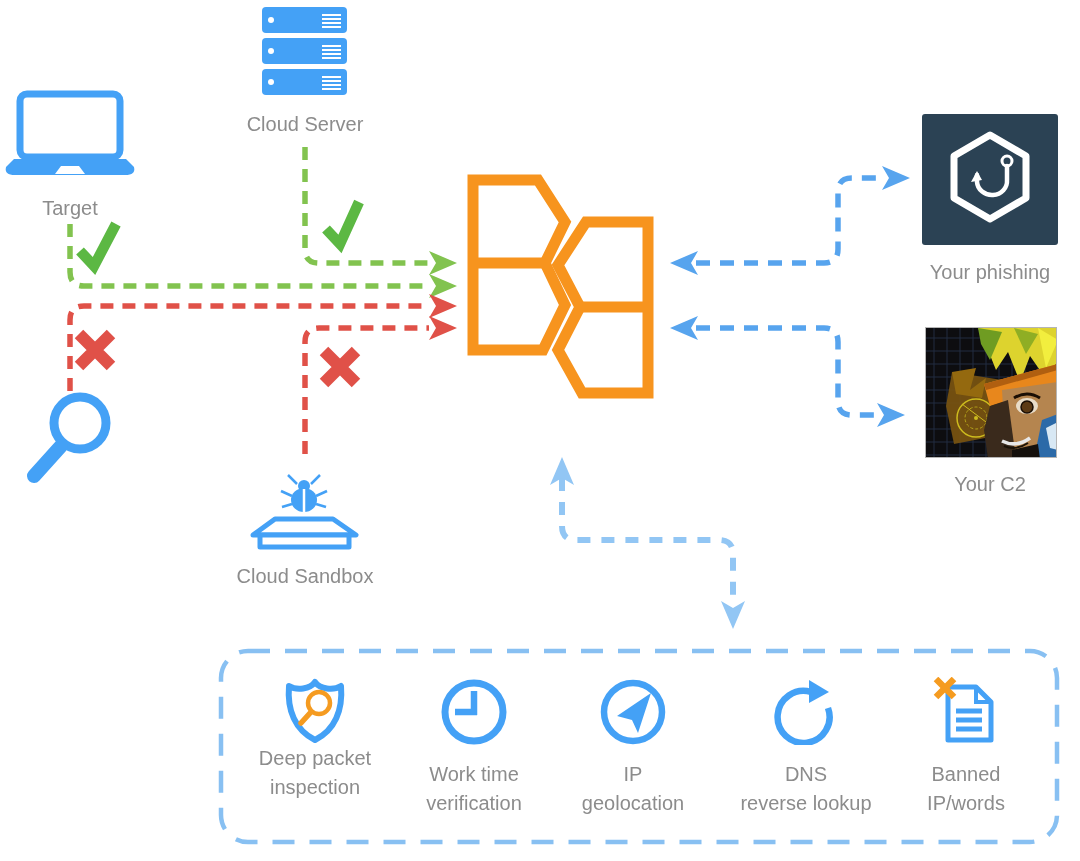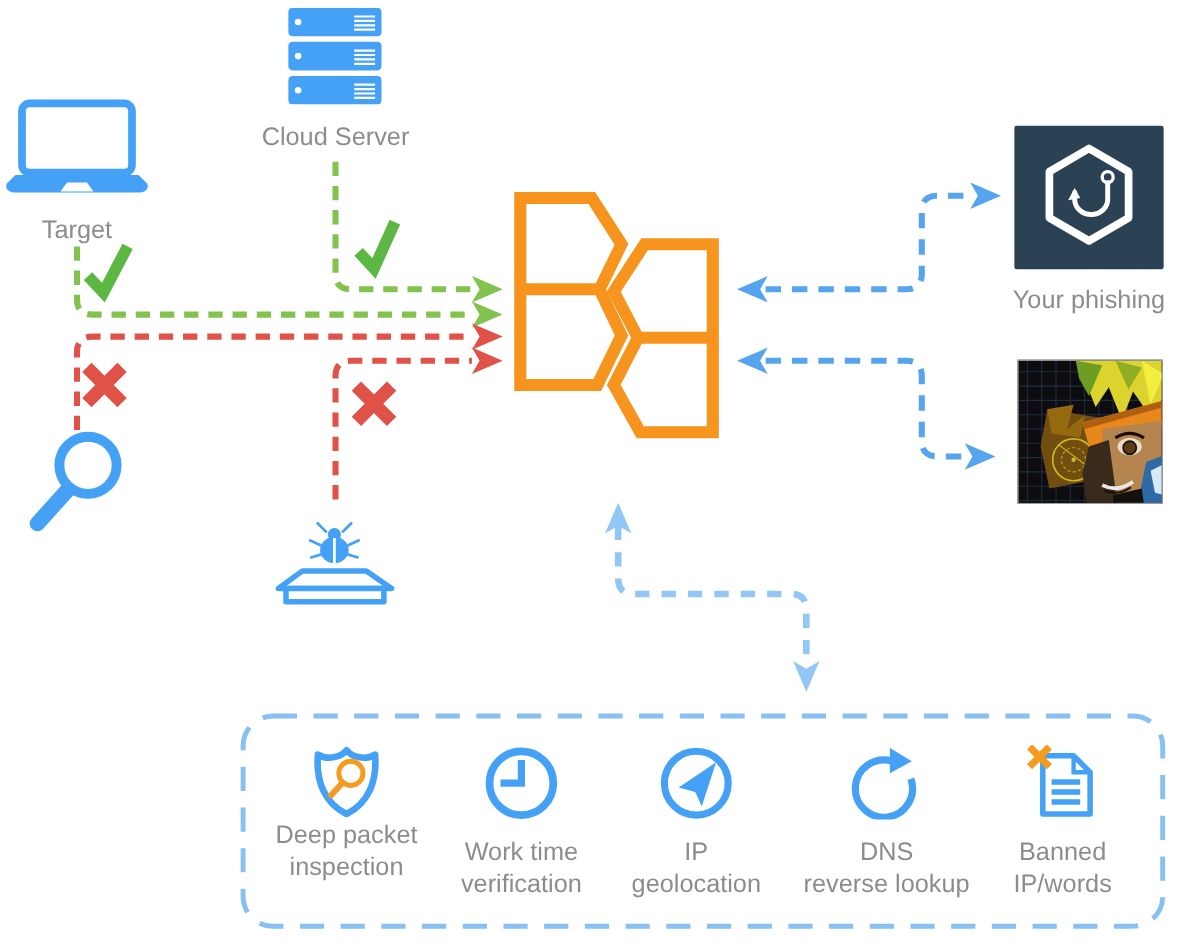--- a/index.html
+++ b/index.html
@@ -1,19 +1,19 @@
 <!DOCTYPE html>
 <html><head>
 <meta charset="utf-8">
 <style>
   html,body{margin:0;padding:0;background:#ffffff;}
   #canvas{position:relative;width:1080px;height:861px;background:#ffffff;overflow:hidden;
           font-family:"Liberation Sans",sans-serif;}
   .abs{position:absolute;}
-  .lbl{position:absolute;color:#8c8c8c;font-size:23px;line-height:29px;text-align:center;
+  .lbl{position:absolute;color:#8c8c8c;font-size:20px;line-height:29px;text-align:center;
        white-space:pre-line;user-select:none;}
   svg{display:block;}
   #connector-layer{position:absolute;left:0;top:0;}
   .dash-green{stroke:#82c34f;stroke-width:5.5;fill:none;stroke-dasharray:13 9;}
   .dash-red{stroke:#e05148;stroke-width:5.5;fill:none;stroke-dasharray:13 9;}
   .dash-blue{stroke:#57a4ee;stroke-width:5.5;fill:none;stroke-dasharray:14 10;}
   .dash-light{stroke:#92c6f4;stroke-width:6;fill:none;stroke-dasharray:13 11;}
   .ah-green{fill:#82c34f;} .ah-red{fill:#e05148;} .ah-blue{fill:#57a4ee;} .ah-light{fill:#92c6f4;}
   .c2img{border:1px solid #b5b5b5;box-sizing:border-box;overflow:hidden;background:#0d0d10;}
 </style>
@@ -163,21 +163,23 @@
       <path d="M78,118 Q90,123 102,115" stroke="#1a1208" stroke-width="2" fill="none"></path>
 
       <polygon points="116,92 132,86 132,131 108,131" fill="#2c6aa8"></polygon>
       <polygon points="120,100 132,94 132,122 124,120" fill="#d8e8f4"></polygon>
       <polygon points="86,122 112,116 114,131 86,131" fill="#14100c"></polygon>
     </svg>
   </div>
 
   <div class="lbl" style="left:8px;top:194px;width:124px">Target</div>
   <div class="lbl" style="left:215px;top:110px;width:180px">Cloud Server</div>
+  <div class="lbl" style="left:210px;top:562px;width:190px">Cloud Sandbox</div>
   <div class="lbl" style="left:900px;top:258px;width:180px">Your phishing</div>
+  <div class="lbl" style="left:900px;top:470px;width:180px">Your C2</div>
 
   <div class="abs" style="left:218px;top:648px;width:842px;height:197px">
     <svg class="abs" style="left:0;top:0" width="842" height="197" viewBox="0 0 842 197">
       <rect x="3" y="3" width="836" height="191" rx="27" fill="none" stroke="#88c0f2" stroke-width="4.5" stroke-dasharray="22 15"></rect>
     </svg>
 
     <div class="abs" style="left:63px;top:29px">
       <svg width="68" height="68" viewBox="0 0 68 68">
         <path d="M34,5 C39,12 52,14 60,9 C62,33 54,53 34,63 C14,53 6,33 8,9 C16,14 29,12 34,5 Z" fill="#fff" stroke="#44a1f6" stroke-width="6" stroke-linejoin="round"></path>
         <circle cx="38" cy="26" r="11" fill="none" stroke="#f59b20" stroke-width="4.5"></circle>

